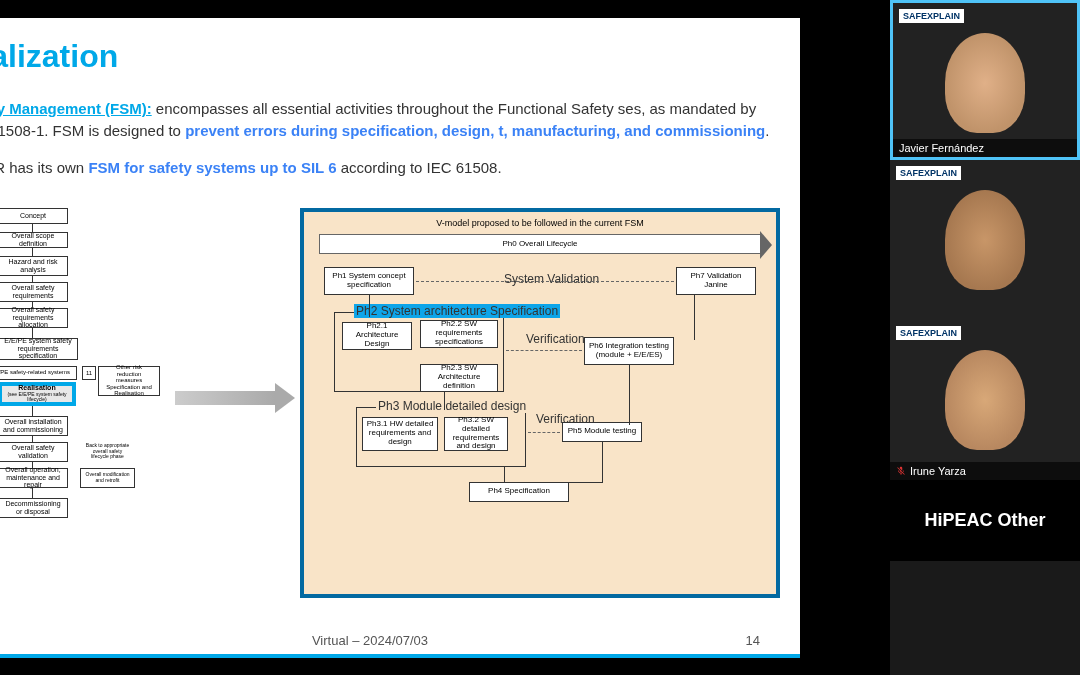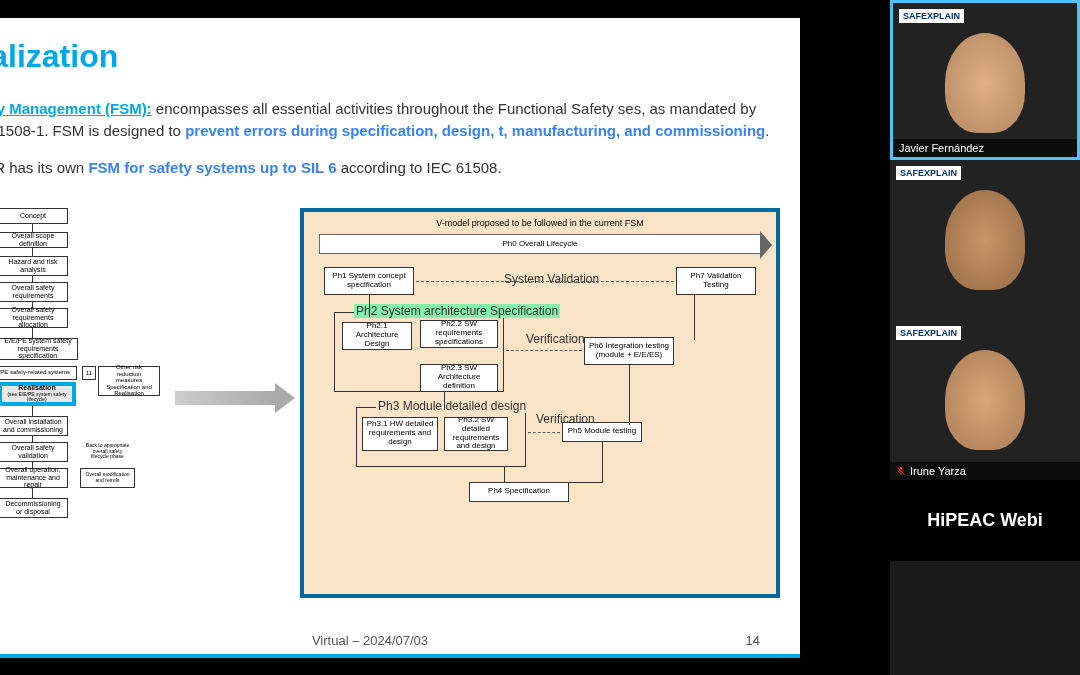--- a/index.html
+++ b/index.html
@@ -110,25 +110,25 @@
         </div>
 
         <div class="big-arrow"></div>
 
         <div class="right-diag">
           <div class="caption">V-model proposed to be followed in the current FSM</div>
           <div class="ph0-arrow">Ph0 Overall Lifecycle</div>
 
           <div class="vbox" style="top:55px;left:20px;width:90px;height:28px">Ph1 System concept specification</div>
           <div class="vlabel" style="top:60px;left:200px">System Validation</div>
-          <div class="vbox" style="top:55px;right:20px;width:80px;height:28px">Ph7 Validation Testing</div>
+          <div class="vbox" style="top:55px;right:20px;width:80px;height:28px">Ph7 Validation Janine</div>
           <div class="dashed-h" style="top:69px;left:112px;width:258px"></div>
 
           <div class="vgroup" style="top:100px;left:30px;width:170px;height:80px"></div>
-          <div class="vlabel" style="top:92px;left:50px;background:#86efac;padding:0 2px">Ph2 System architecture Specification</div>
+          <div class="vlabel" style="top:92px;left:50px;background:#0ea5e9;padding:0 2px">Ph2 System architecture Specification</div>
           <div class="vbox" style="top:110px;left:38px;width:70px;height:28px">Ph2.1 Architecture Design</div>
           <div class="vbox" style="top:108px;left:116px;width:78px;height:28px">Ph2.2 SW requirements specifications</div>
           <div class="vbox" style="top:152px;left:116px;width:78px;height:28px">Ph2.3 SW Architecture definition</div>
           <div class="vlabel" style="top:120px;left:222px">Verification</div>
           <div class="vbox" style="top:125px;left:280px;width:90px;height:28px">Ph6 Integration testing (module + E/E/ES)</div>
           <div class="dashed-h" style="top:138px;left:202px;width:76px"></div>
 
           <div class="vgroup" style="top:195px;left:52px;width:170px;height:60px"></div>
           <div class="vlabel" style="top:187px;left:72px;background:#f9e4c8;padding:0 2px">Ph3 Module detailed design</div>
           <div class="vbox" style="top:205px;left:58px;width:76px;height:34px">Ph3.1 HW detailed requirements and design</div>
@@ -172,15 +172,15 @@
     <div class="tile t3">
       <div class="brand">SAFEXPLAIN</div>
       <div class="face"></div>
       <div class="label">
         <span class="mic-icon"><svg viewBox="0 0 24 24">
               <path fill="#d33" d="M19 11h-1.7c0 .74-.16 1.43-.43 2.05l1.23 1.23c.56-.98.9-2.09.9-3.28zm-4.02.17c0-.06.02-.11.02-.17V5c0-1.66-1.34-3-3-3S9 3.34 9 5v.18l5.98 5.99zM4.27 3L3 4.27l6.01 6.01V11c0 1.66 1.33 3 2.99 3 .22 0 .44-.03.65-.08l1.66 1.66c-.71.33-1.5.52-2.31.52-2.76 0-5.3-2.1-5.3-5.1H5c0 3.41 2.72 6.23 6 6.72V21h2v-3.28c.91-.13 1.77-.45 2.54-.9L19.73 21 21 19.73 4.27 3z"></path>
             </svg></span>
         <span>Irune Yarza</span>
       </div>
     </div>
-    <div class="webinar-title">HiPEAC Webi</div>
+    <div class="webinar-title">HiPEAC Other</div>
   </div>
 </div>
 
 </body></html>

